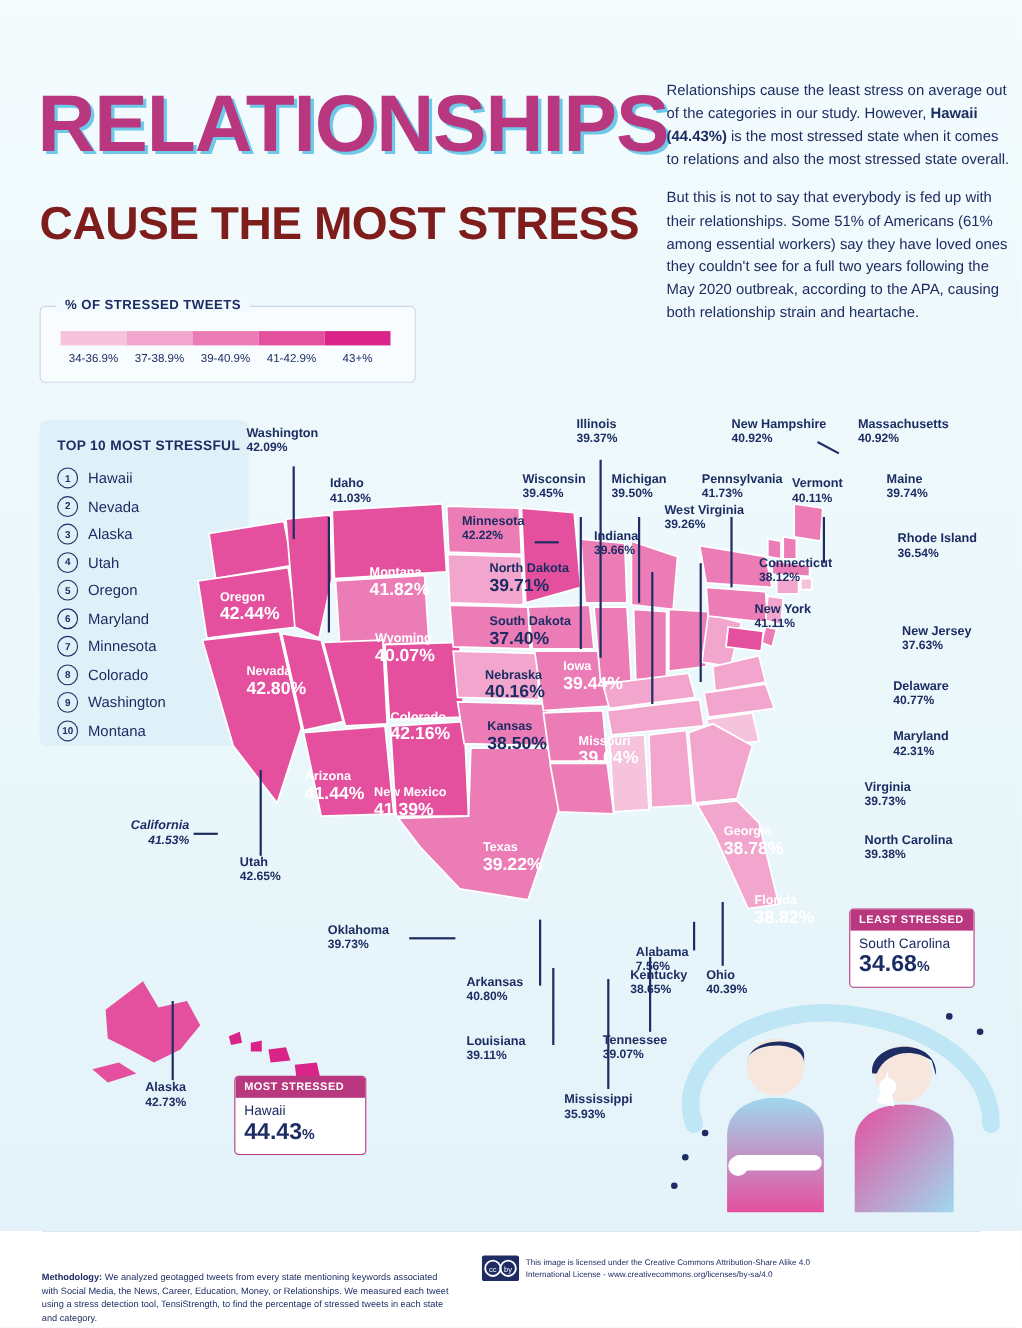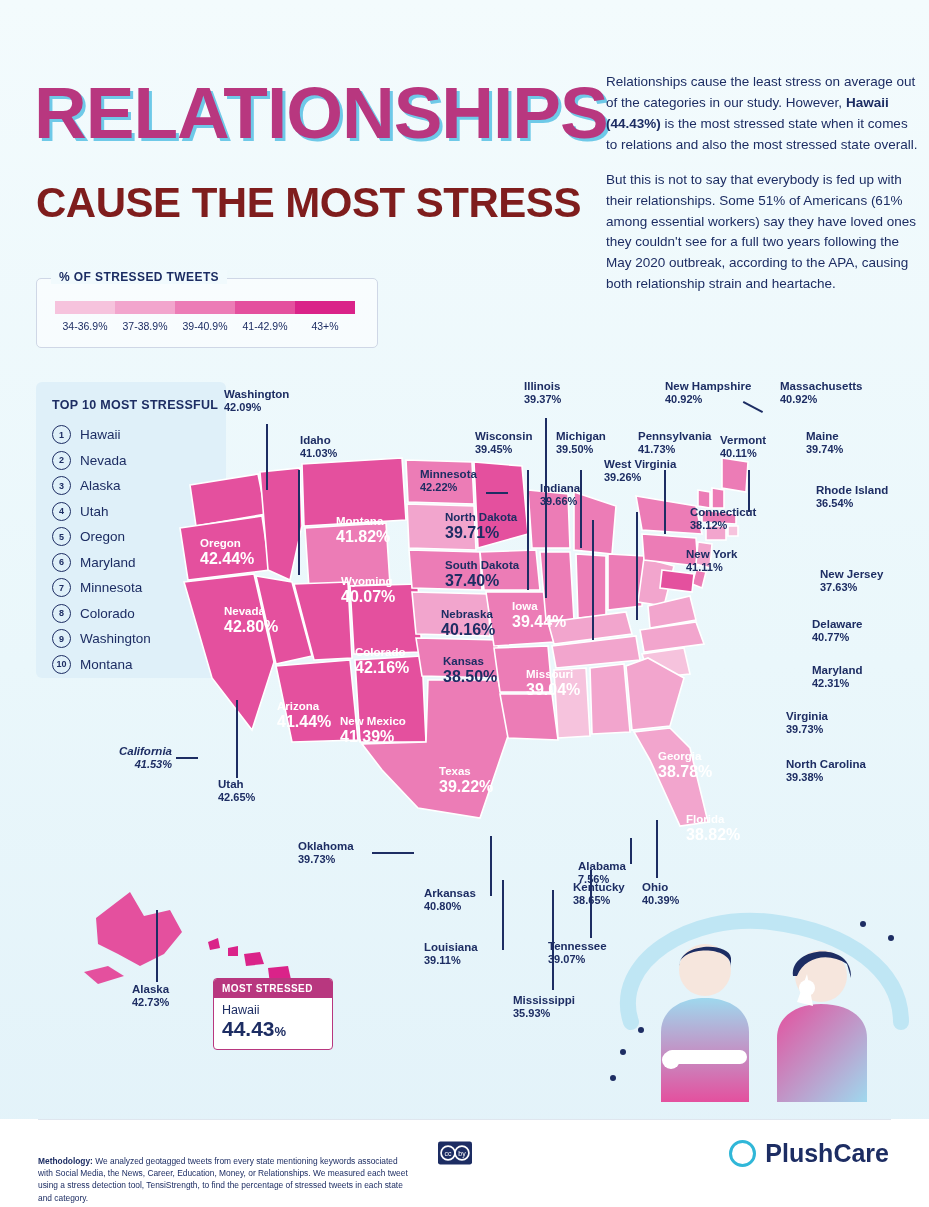--- a/index.html
+++ b/index.html
@@ -500,20 +500,27 @@
   </div>
 
   <div class="card" style="left:213px;top:978px;width:118px;">
     <div class="hd">MOST STRESSED</div>
     <div class="bd">
       <div class="nm">Hawaii</div>
       <div class="vl"><span>44.43</span><small>%</small></div>
     </div>
   </div>
 
+  <div class="card" style="left:772px;top:826px;width:112px;">
+    <div class="hd">LEAST STRESSED</div>
+    <div class="bd">
+      <div class="nm">South Carolina</div>
+      <div class="vl"><span>34.68</span><small>%</small></div>
+    </div>
+  </div>
 
   <div class="illus">
     <svg viewBox="0 0 320 210">
       <defs>
         <linearGradient id="g1" x1="0" y1="0" x2="0" y2="1">
           <stop offset="0" stop-color="#9fd8ee"></stop>
             <stop offset="1" stop-color="#e4509e"></stop>
         </linearGradient>
         <linearGradient id="g2" x1="0" y1="0" x2="1" y2="1">
           <stop offset="0" stop-color="#e4509e"></stop>
@@ -552,19 +559,16 @@
     </div>
     <div class="cc">
       <svg viewBox="0 0 44 30" style="width:100%;height:100%;">
         <rect x="0" y="0" width="44" height="30" rx="3" fill="#1d2d63"></rect>
         <circle cx="13" cy="15" r="9" fill="none" stroke="#fff" stroke-width="2.2"></circle>
         <circle cx="31" cy="15" r="9" fill="none" stroke="#fff" stroke-width="2.2"></circle>
         <text x="13" y="19" font-size="9" fill="#fff" text-anchor="middle" font-family="Liberation Sans">cc</text>
         <text x="31" y="19" font-size="9" fill="#fff" text-anchor="middle" font-family="Liberation Sans">by</text>
       </svg>
     </div>
-    <div class="brand">
-      <span class="logo"></span>
-      <span class="bname">PlushCare</span>
-    </div>
+    <div class="license">This image is licensed under the Creative Commons Attribution-Share Alike 4.0 International License - www.creativecommons.org/licenses/by-sa/4.0</div>
   </div>
 
 </div>
 
 </body></html>

